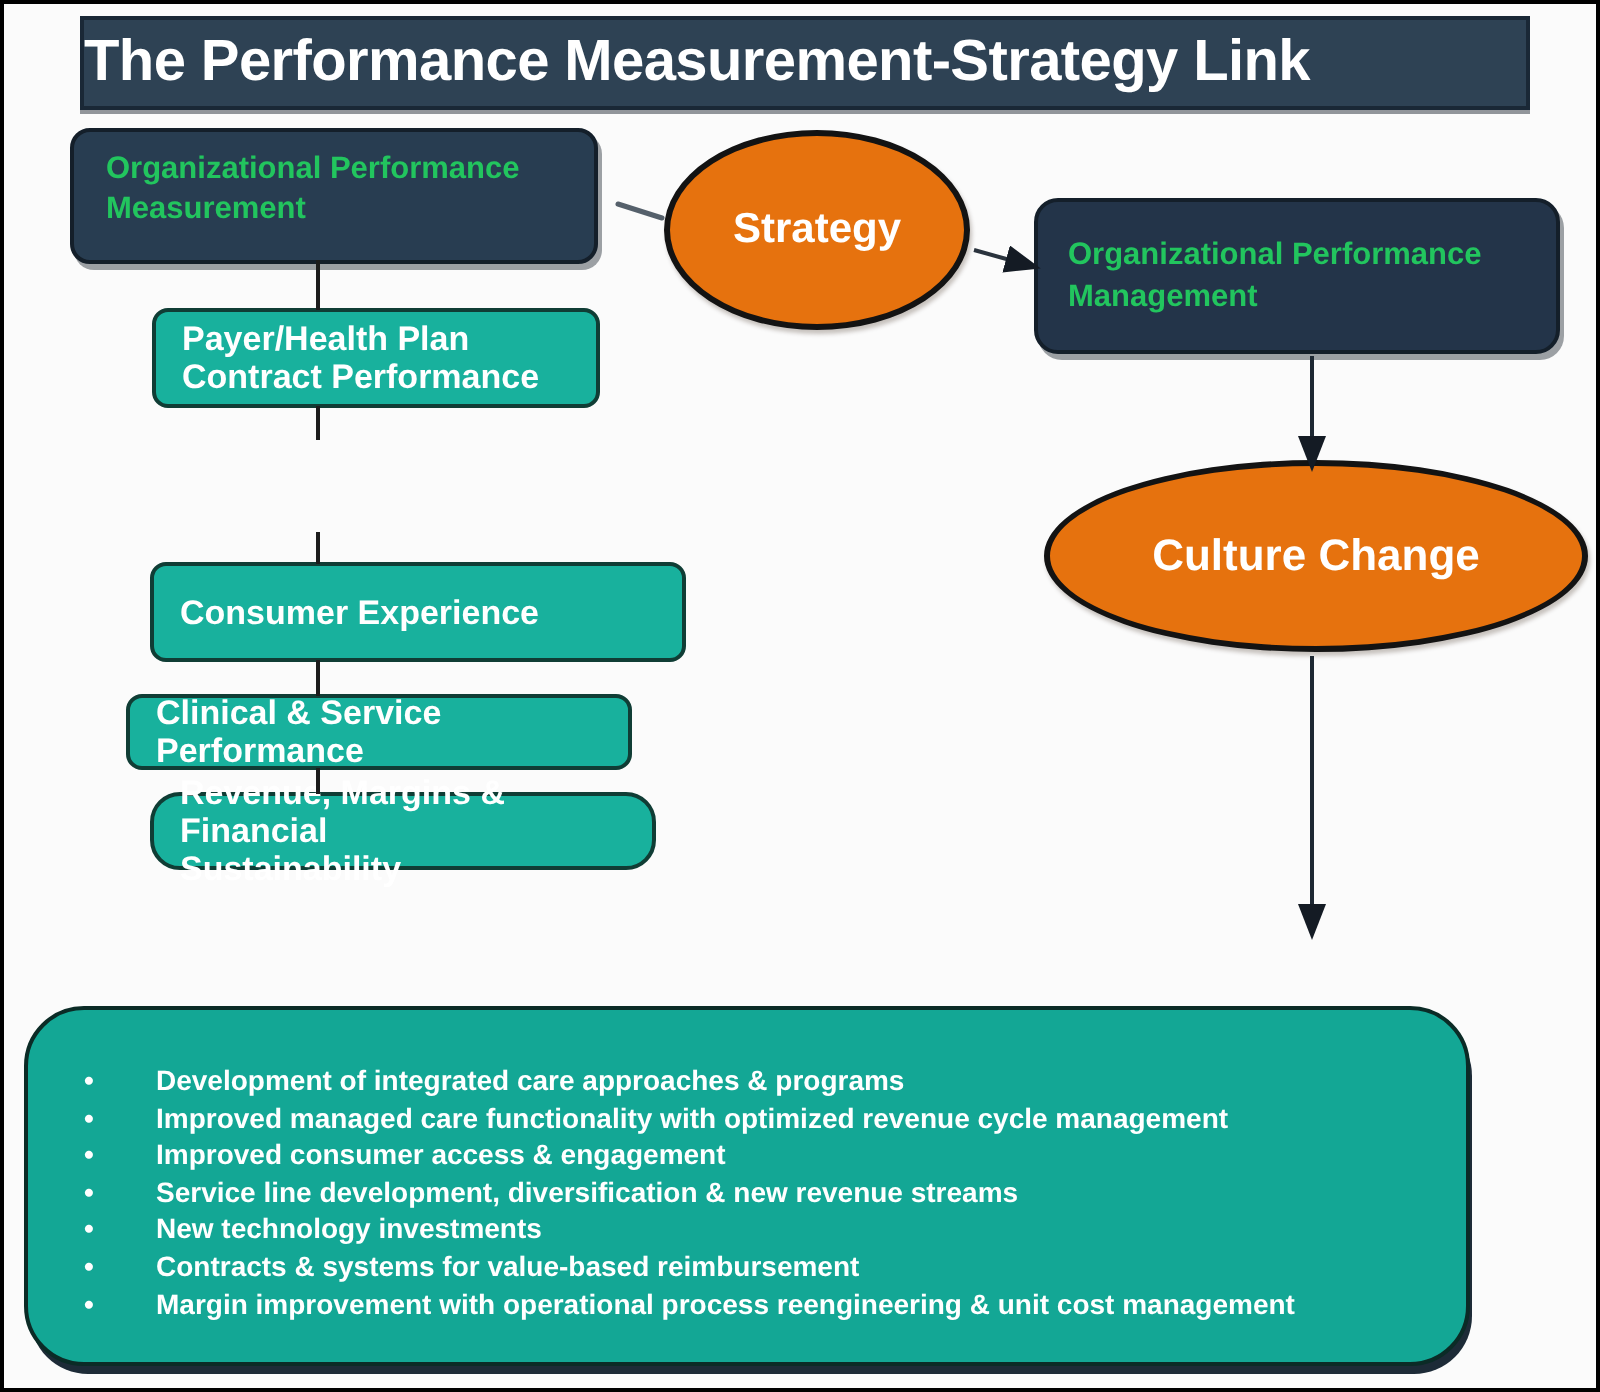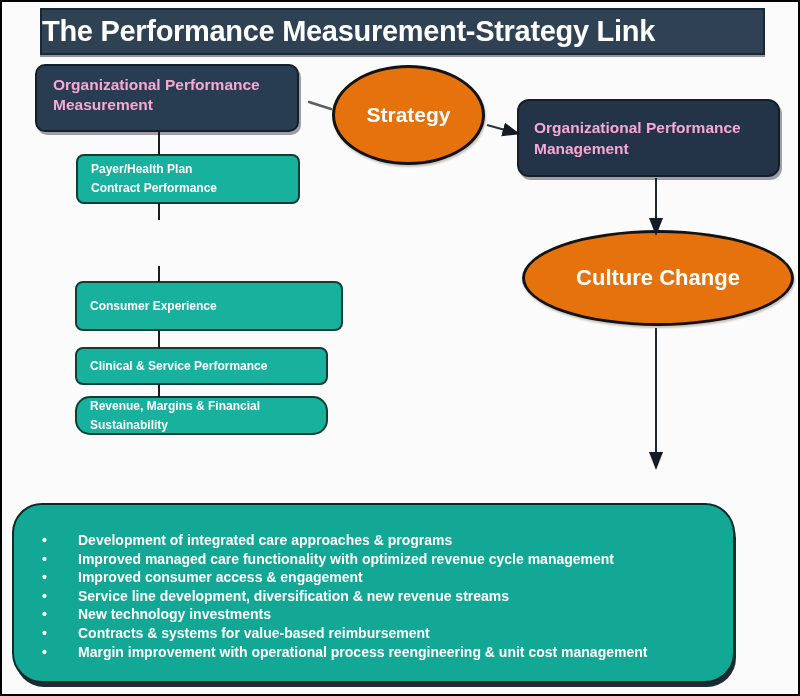--- a/index.html
+++ b/index.html
@@ -20,47 +20,47 @@
     background:#2e4254;border:2px solid #1a2836;
     box-shadow:0 2px 0 rgba(15,25,35,.45);
     display:flex;align-items:center;
   }
   .title-bar span{
     color:#fff;font-weight:bold;font-size:29px;letter-spacing:-.3px;white-space:nowrap;
   }
 
   
   .navy-box{
-    position:absolute;color:#f9a8d4;font-weight:bold;
+    position:absolute;color:#22c55e;font-weight:bold;
     background:#283d51;border:2px solid #141f2a;border-radius:10px;
     box-shadow:2px 3px 0 rgba(15,25,35,.4);
     white-space:pre-line;
   }
   .measurement-header{
     left:33px;top:62px;width:264px;height:68px;
     padding:9px 8px 8px 16px;font-size:15.5px;line-height:20px;
   }
   .management-header{
     left:515px;top:97px;width:263px;height:78px;background:#233449;
     display:flex;align-items:center;
     padding-left:15px;font-size:15.5px;line-height:21px;border-radius:12px;
   }
 
   
   .teal-box{
     position:absolute;color:#fff;font-weight:bold;
     background:#18b19d;border:2px solid #103d35;border-radius:8px;
     display:flex;align-items:center;
-    padding-left:13px;font-size:12px;line-height:19px;
+    padding-left:13px;font-size:17px;line-height:19px;
     white-space:pre-line;
   }
   .t1{left:74px;top:152px;width:224px;height:50px;}
   .t2{left:72px;top:217px;width:278px;height:48px;}
   .t3{left:73px;top:279px;width:268px;height:50px;}
-  .t4{left:73px;top:345px;width:253px;height:38px;}
+  .t4{left:61px;top:345px;width:253px;height:38px;}
   .t5{left:73px;top:394px;width:253px;height:39px;border-radius:15px;}
 
   
   .ellipse{
     position:absolute;border-radius:50%;
     background:#e6720e;border:3px solid #131313;
     display:flex;align-items:center;justify-content:center;
     color:#fff;font-weight:bold;
     box-shadow:1px 2px 2px rgba(40,20,0,.25);
   }

